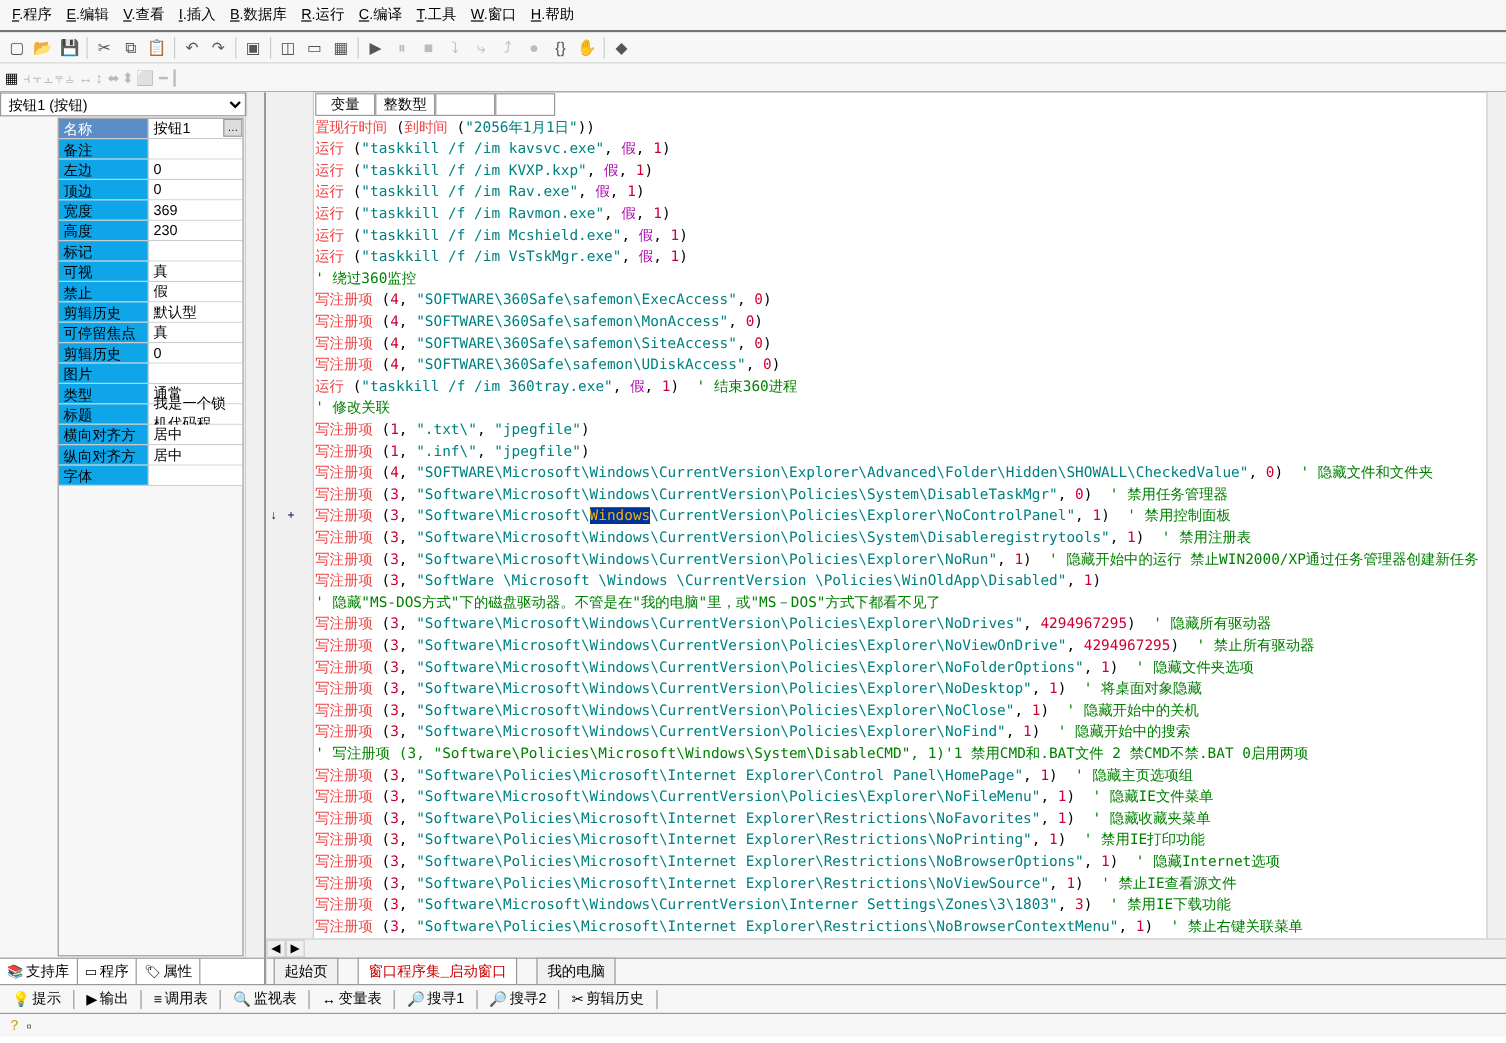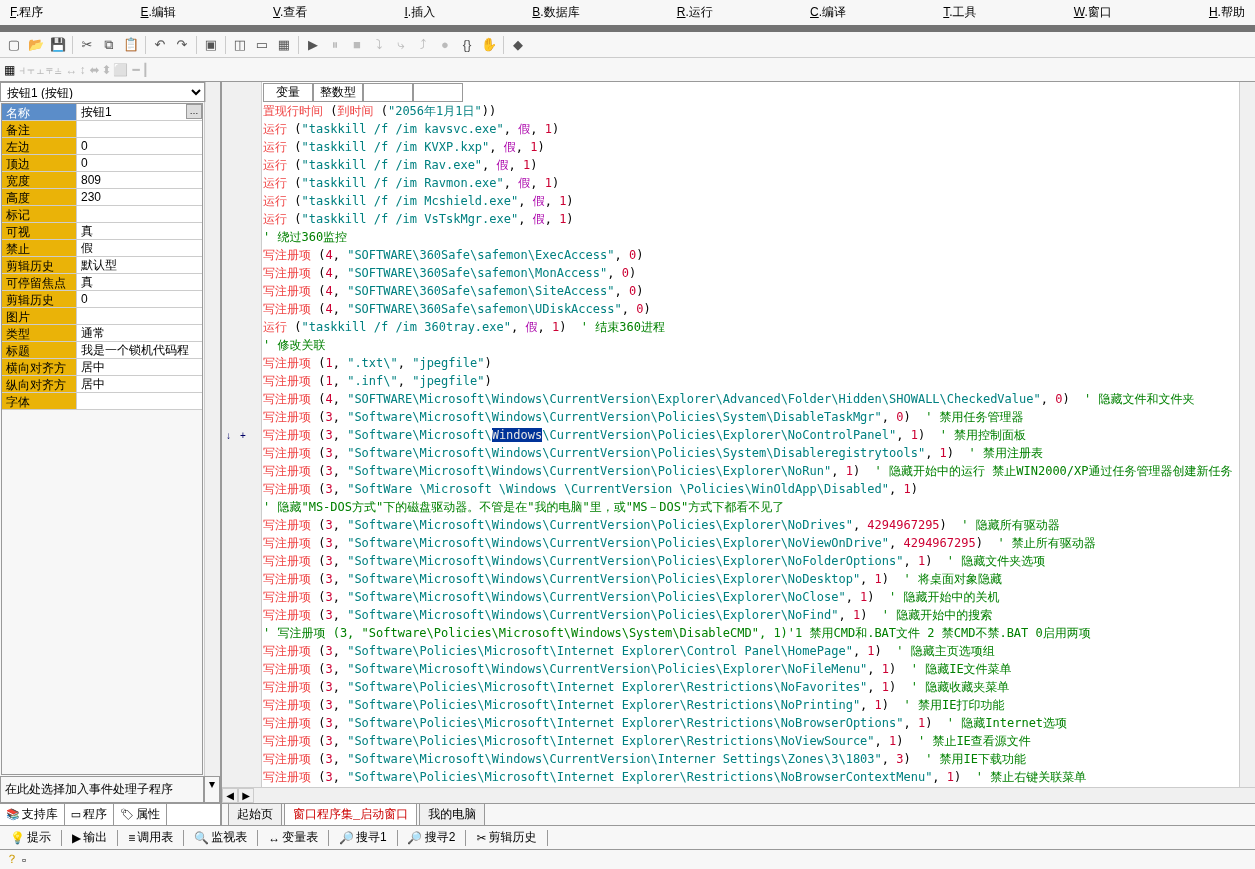--- a/index.html
+++ b/index.html
@@ -1,29 +1,29 @@
 <!DOCTYPE html>
 <html><head>
 <meta charset="utf-8">
 <style>
 * { margin: 0; padding: 0; box-sizing: border-box; }
 body { font-family: "Microsoft YaHei", Arial, sans-serif; font-size: 12px; background: #fff; overflow: hidden; }
-.menubar { background: #f7f7f7; padding: 2px 6px; border-bottom: 7px solid #737373; display: flex; gap: 4px; justify-content: space-between; }
+.menubar { background: #f7f7f7; padding: 2px 6px; border-bottom: 2px solid #737373; display: flex; gap: 4px; }
 .menubar-item { padding: 2px 4px; cursor: pointer; }
 .menubar-item span.u { text-decoration: underline; }
 .toolbar { background: #f7f7f7; padding: 2px 4px; border-bottom: 1px solid #ccc; display: flex; gap: 2px; align-items: center; height: 26px; }
 .toolbar .tbtn { width: 20px; height: 20px; display: flex; align-items: center; justify-content: center; color: #555; cursor: pointer; font-size: 13px; }
 .toolbar .sep { width: 1px; height: 18px; background: #ccc; margin: 0 2px; }
 .toolbar2 { background: #f7f7f7; padding: 2px 4px; border-bottom: 1px solid #999; display: flex; gap: 2px; align-items: center; height: 24px; }
 .main-area { display: flex; height: calc(100vh - 28px - 26px - 24px - 24px - 24px); }
 .left-panel { width: 222px; border-right: 2px solid #999; display: flex; flex-direction: column; background: #f7f7f7; }
 .combo { width: 100%; height: 20px; border: 1px solid #999; background: #fff; padding: 2px; font-size: 12px; }
 .prop-grid { flex: 1; overflow-y: auto; border: 1px solid #999; margin: 1px; }
 .prop-row { display: flex; height: 17px; border-bottom: 1px solid #ccc; }
-.prop-label { width: 75px; background: #eab308; padding: 1px 4px; border-right: 1px solid #ccc; font-size: 12px; }
+.prop-label { width: 75px; background: #0ea5e9; padding: 1px 4px; border-right: 1px solid #ccc; font-size: 12px; }
 .prop-label.hdr { background: #5b8dc9; color: #fff; }
 .prop-value { flex: 1; background: #fff; padding: 1px 4px; font-size: 12px; display: flex; align-items: center; }
 .prop-value.hdr { background: #fff; position: relative; }
 .prop-value .ellipsis { position: absolute; right: 0; top: 0; width: 16px; height: 15px; background: #ddd; border: 1px solid #999; text-align: center; line-height: 12px; font-size: 9px; }
 .left-footer { padding: 4px; border-top: 1px solid #999; font-size: 12px; }
 .left-tabs { display: flex; border-top: 1px solid #999; background: #fff; }
 .left-tab { padding: 2px 6px; border-right: 1px solid #999; display: flex; align-items: center; gap: 2px; cursor: pointer; font-size: 12px; }
 .left-tab .ico { font-size: 11px; }
 .right-panel { flex: 1; display: flex; flex-direction: column; overflow: hidden; }
 .gutter { width: 40px; background: #f0f0f0; border-right: 1px solid #ccc; position: relative; }
@@ -31,23 +31,23 @@
 .code-area { flex: 1; display: flex; overflow: auto; }
 .code-content { flex: 1; font-family: "SimSun", monospace; font-size: 12px; padding: 1px; line-height: 18px; white-space: pre; }
 .tab-row { display: flex; height: 19px; font-family: SimSun, monospace; font-size: 12px; }
 .tab-cell { border: 1px solid #999; padding: 0 6px; min-width: 50px; text-align: center; line-height: 17px; }
 .kw-blue { color: #ef4444; }
 .punct { color: #000; }
 .str-teal { color: #008080; }
 .num-red { color: #cc0033; }
 .val-purple { color: #aa00aa; }
 .comment-green { color: #008000; }
-.highlight { background: #003399; color: #e5e5e5; }
+.highlight { background: #003399; color: #eab308; }
 .bottom-tabs { display: flex; background: #f7f7f7; border-top: 1px solid #999; height: 22px; align-items: flex-end; padding-left: 6px; }
-.bottom-tab { padding: 2px 8px; border: 1px solid #999; border-bottom: none; margin-right: 2px; background: #f0f0f0; font-size: 12px; cursor: pointer; }
+.bottom-tab { padding: 2px 8px; border: 1px solid #999; border-bottom: none; margin-right: 16px; background: #f0f0f0; font-size: 12px; cursor: pointer; }
 .bottom-tab.active { color: #cc0000; background: #fff; font-family: Liberation Mono, monospace; }
 .bottom-panel { height: 24px; background: #f7f7f7; border-top: 1px solid #999; display: flex; align-items: center; gap: 6px; padding: 2px 6px; }
 .bottom-panel .btab { display: flex; align-items: center; gap: 2px; padding: 0 4px; cursor: pointer; font-size: 12px; }
 .bottom-panel .bsep { width: 1px; height: 16px; background: #999; }
 .status-bar { height: 20px; background: #f7f7f7; border-top: 1px solid #999; display: flex; align-items: center; padding: 2px 6px; gap: 4px; }
 .scroll-area-v { width: 16px; background: #f0f0f0; border-left: 1px solid #ccc; }
 .code-scroll-h { height: 16px; background: #f0f0f0; border-top: 1px solid #ccc; display: flex; }
 .code-scroll-h .arrow { width: 16px; text-align: center; line-height: 14px; border: 1px solid #ccc; cursor: pointer; font-size: 10px; }
 </style>
 </head>
@@ -118,41 +118,41 @@
 </div>
 
 <div class="main-area">
   <div class="left-panel">
     <div style="display:flex;">
       <select class="combo">
         <option>按钮1 (按钮)</option>
       </select>
       <div class="scroll-area-v" style="width:16px;"></div>
     </div>
-    <div style="display:flex; flex:1;">
+    <div style="display:flex; flex:1;margin-left:47px;">
       <div class="prop-grid" id="prop-grid">
           <div class="prop-row">
             <div class="prop-label hdr">名称</div>
             <div class="prop-value hdr">按钮1<span class="ellipsis">…</span></div>
           </div>
           <div class="prop-row">
             <div class="prop-label">备注</div>
             <div class="prop-value"></div>
           </div>
           <div class="prop-row">
             <div class="prop-label">左边</div>
             <div class="prop-value">0</div>
           </div>
           <div class="prop-row">
             <div class="prop-label">顶边</div>
             <div class="prop-value">0</div>
           </div>
           <div class="prop-row">
             <div class="prop-label">宽度</div>
-            <div class="prop-value">809</div>
+            <div class="prop-value">369</div>
           </div>
           <div class="prop-row">
             <div class="prop-label">高度</div>
             <div class="prop-value">230</div>
           </div>
           <div class="prop-row">
             <div class="prop-label">标记</div>
             <div class="prop-value"></div>
           </div>
           <div class="prop-row">
@@ -194,24 +194,20 @@
           <div class="prop-row">
             <div class="prop-label">纵向对齐方式</div>
             <div class="prop-value">居中</div>
           </div>
           <div class="prop-row">
             <div class="prop-label">字体</div>
             <div class="prop-value"></div>
           </div>
         </div>
       <div class="scroll-area-v"></div>
-    </div>
-    <div style="display:flex;">
-      <div class="left-footer" style="flex:1;border:1px solid #999;">在此处选择加入事件处理子程序</div>
-      <div style="width:16px;border:1px solid #999;text-align:center;">▾</div>
     </div>
     <div class="left-tabs" id="left-tabs">
         <div class="left-tab"><span class="ico">📚</span>支持库</div>
         <div class="left-tab"><span class="ico">▭</span>程序</div>
         <div class="left-tab"><span class="ico">🏷</span>属性</div>
       </div>
   </div>
 
   <div class="right-panel">
     <div class="code-area">

